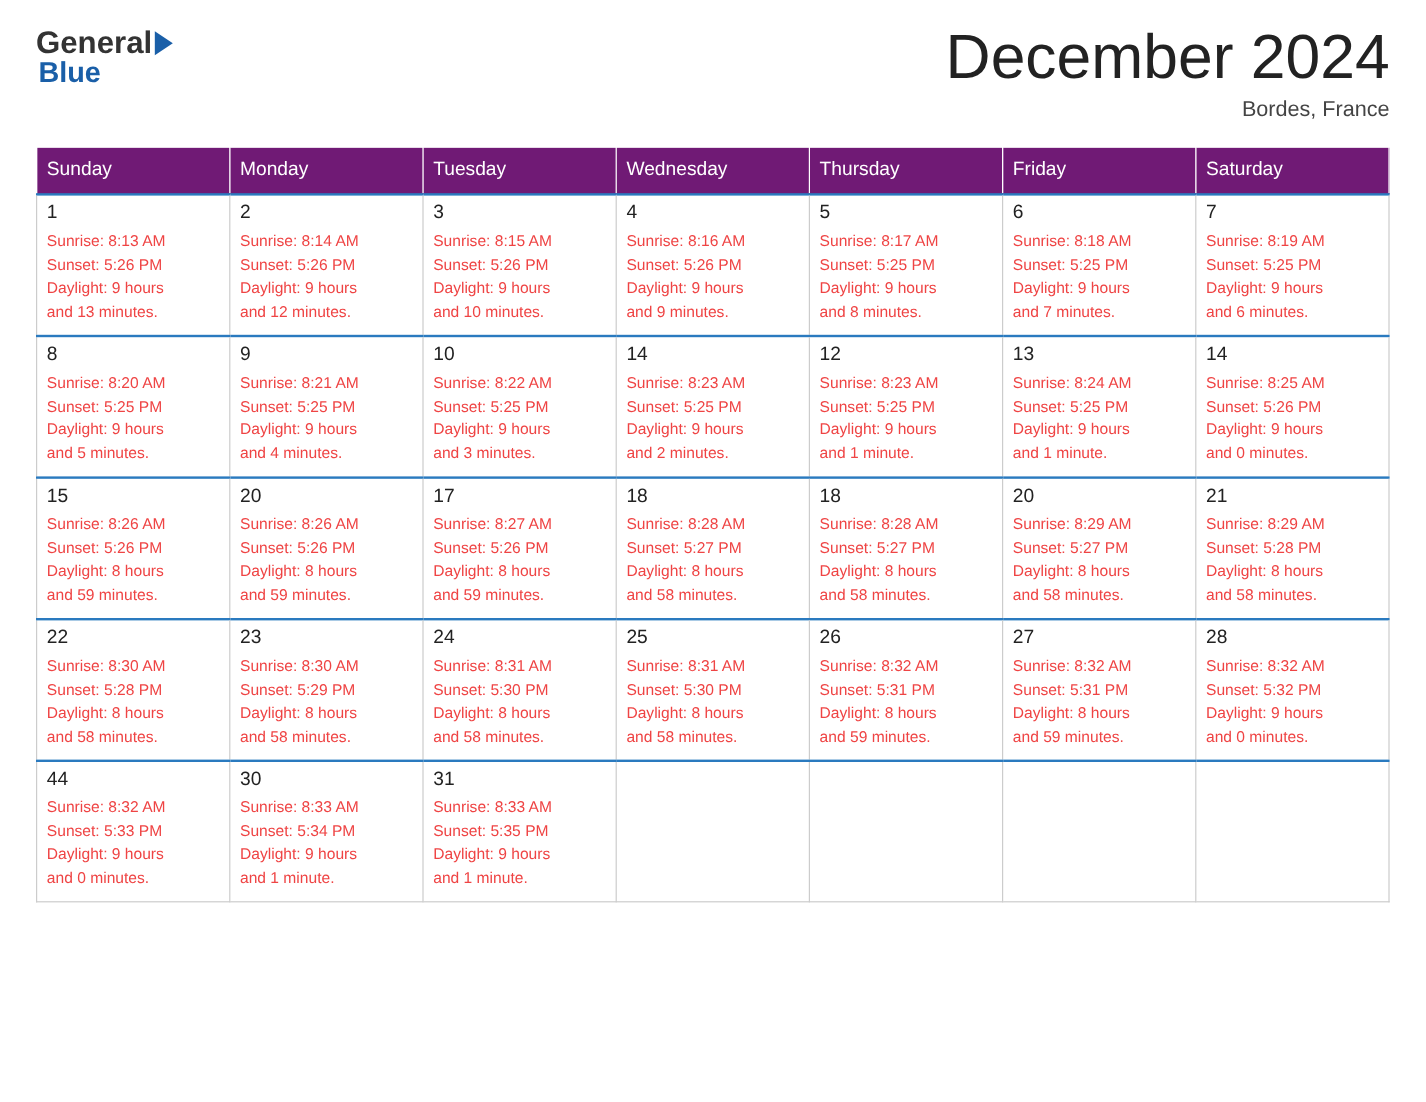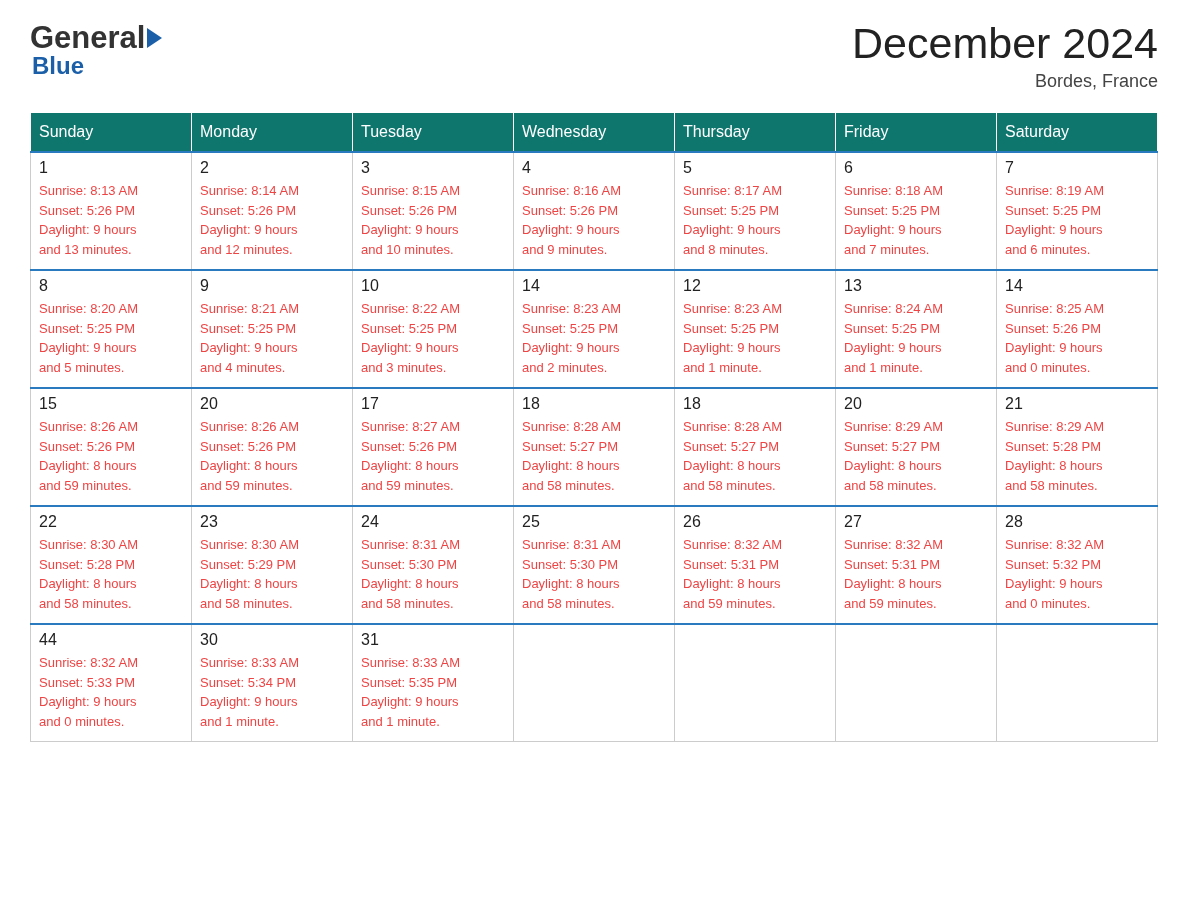--- a/index.html
+++ b/index.html
@@ -18,36 +18,36 @@
     }
     .logo {
       display: flex;
       flex-direction: column;
       align-items: flex-start;
     }
     .title-area {
       text-align: right;
     }
     .month-title {
-      font-size: 43px;
+      font-size: 52px;
       font-weight: normal;
       color: #222;
       line-height: 1.1;
     }
     .location {
       font-size: 18px;
       color: #444;
       margin-top: 4px;
     }
     .calendar {
       width: 100%;
       border-collapse: collapse;
     }
     .calendar th {
-      background-color: #0f766e;
+      background-color: #701a75;
       color: #fff;
       padding: 10px 8px;
       font-size: 16px;
       font-weight: normal;
       text-align: left;
       border: 1px solid #fff;
     }
     .calendar td {
       vertical-align: top;
       padding: 6px 8px 10px 8px;
@@ -71,21 +71,21 @@
       color: #ef4444;
     }
     .calendar tr td {
       border-bottom: 1px solid #ccc;
     }
     .logo-wrapper {
       display: flex;
       align-items: center;
     }
     .logo-text-general {
-      font-size: 31px;
+      font-size: 26px;
       font-weight: bold;
       color: #333;
     }
     .logo-triangle {
       width: 0;
       height: 0;
       border-left: 15px solid #1a5fa8;
       border-top: 10px solid transparent;
       border-bottom: 10px solid transparent;
       display: inline-block;

